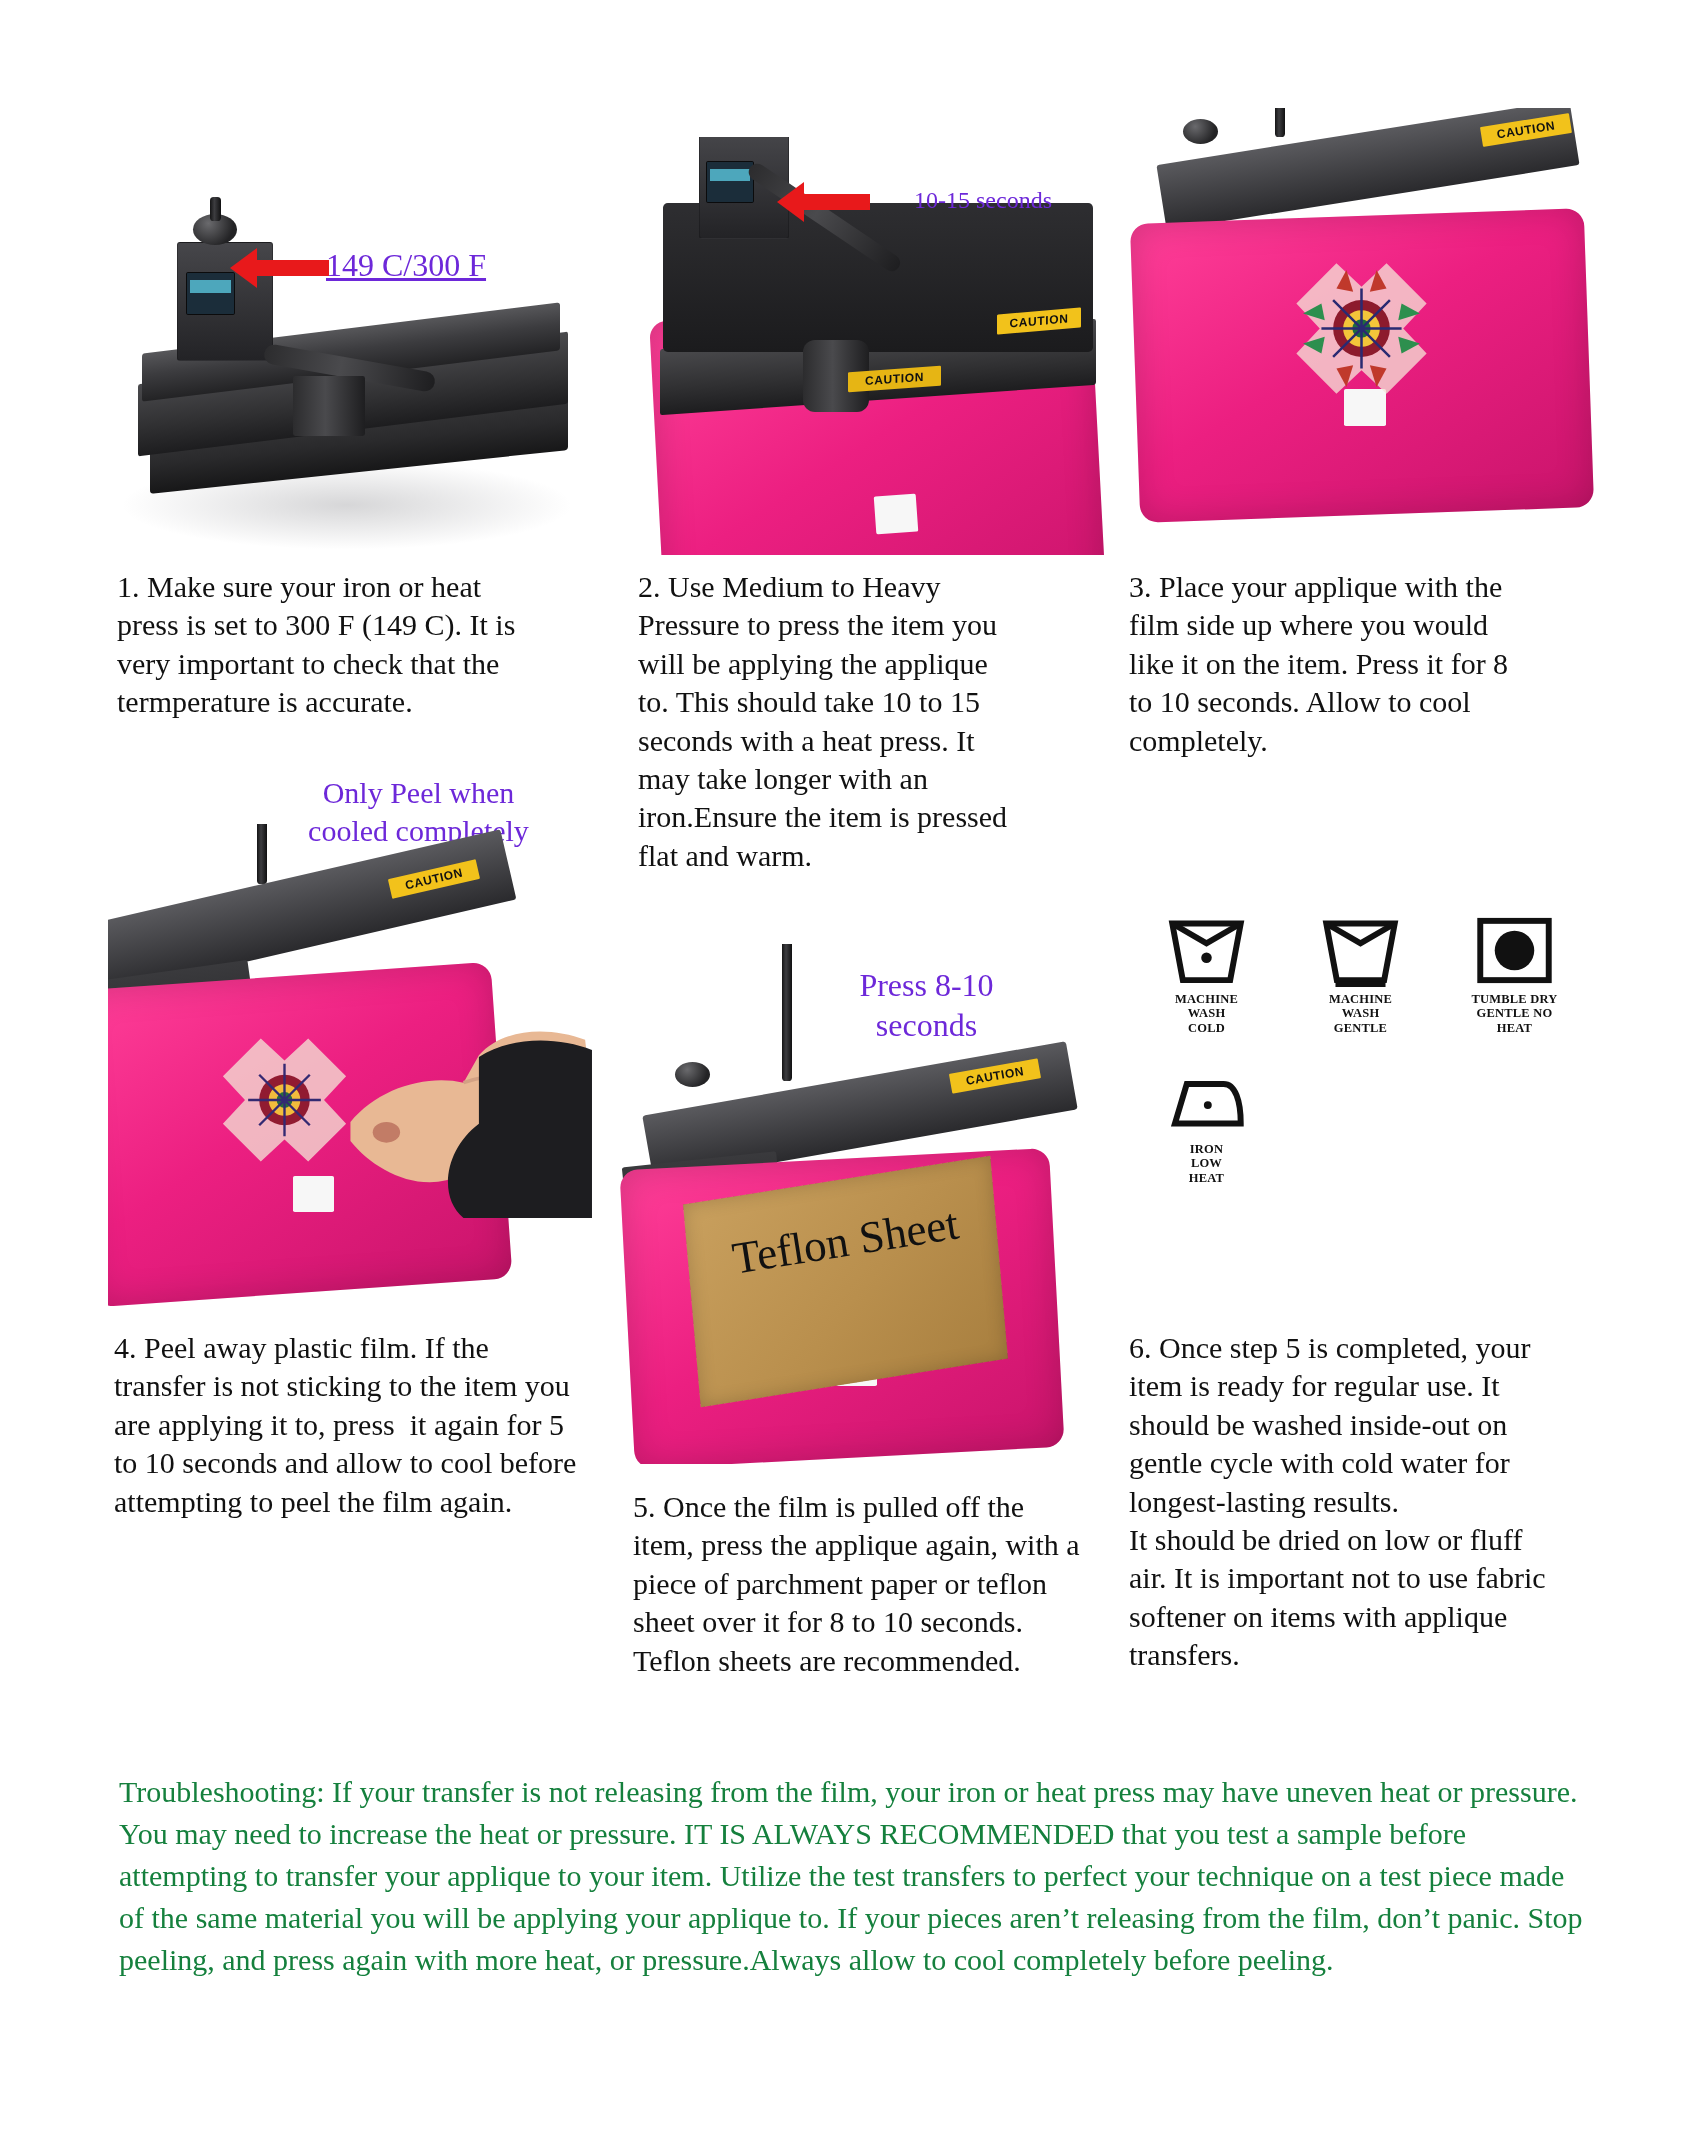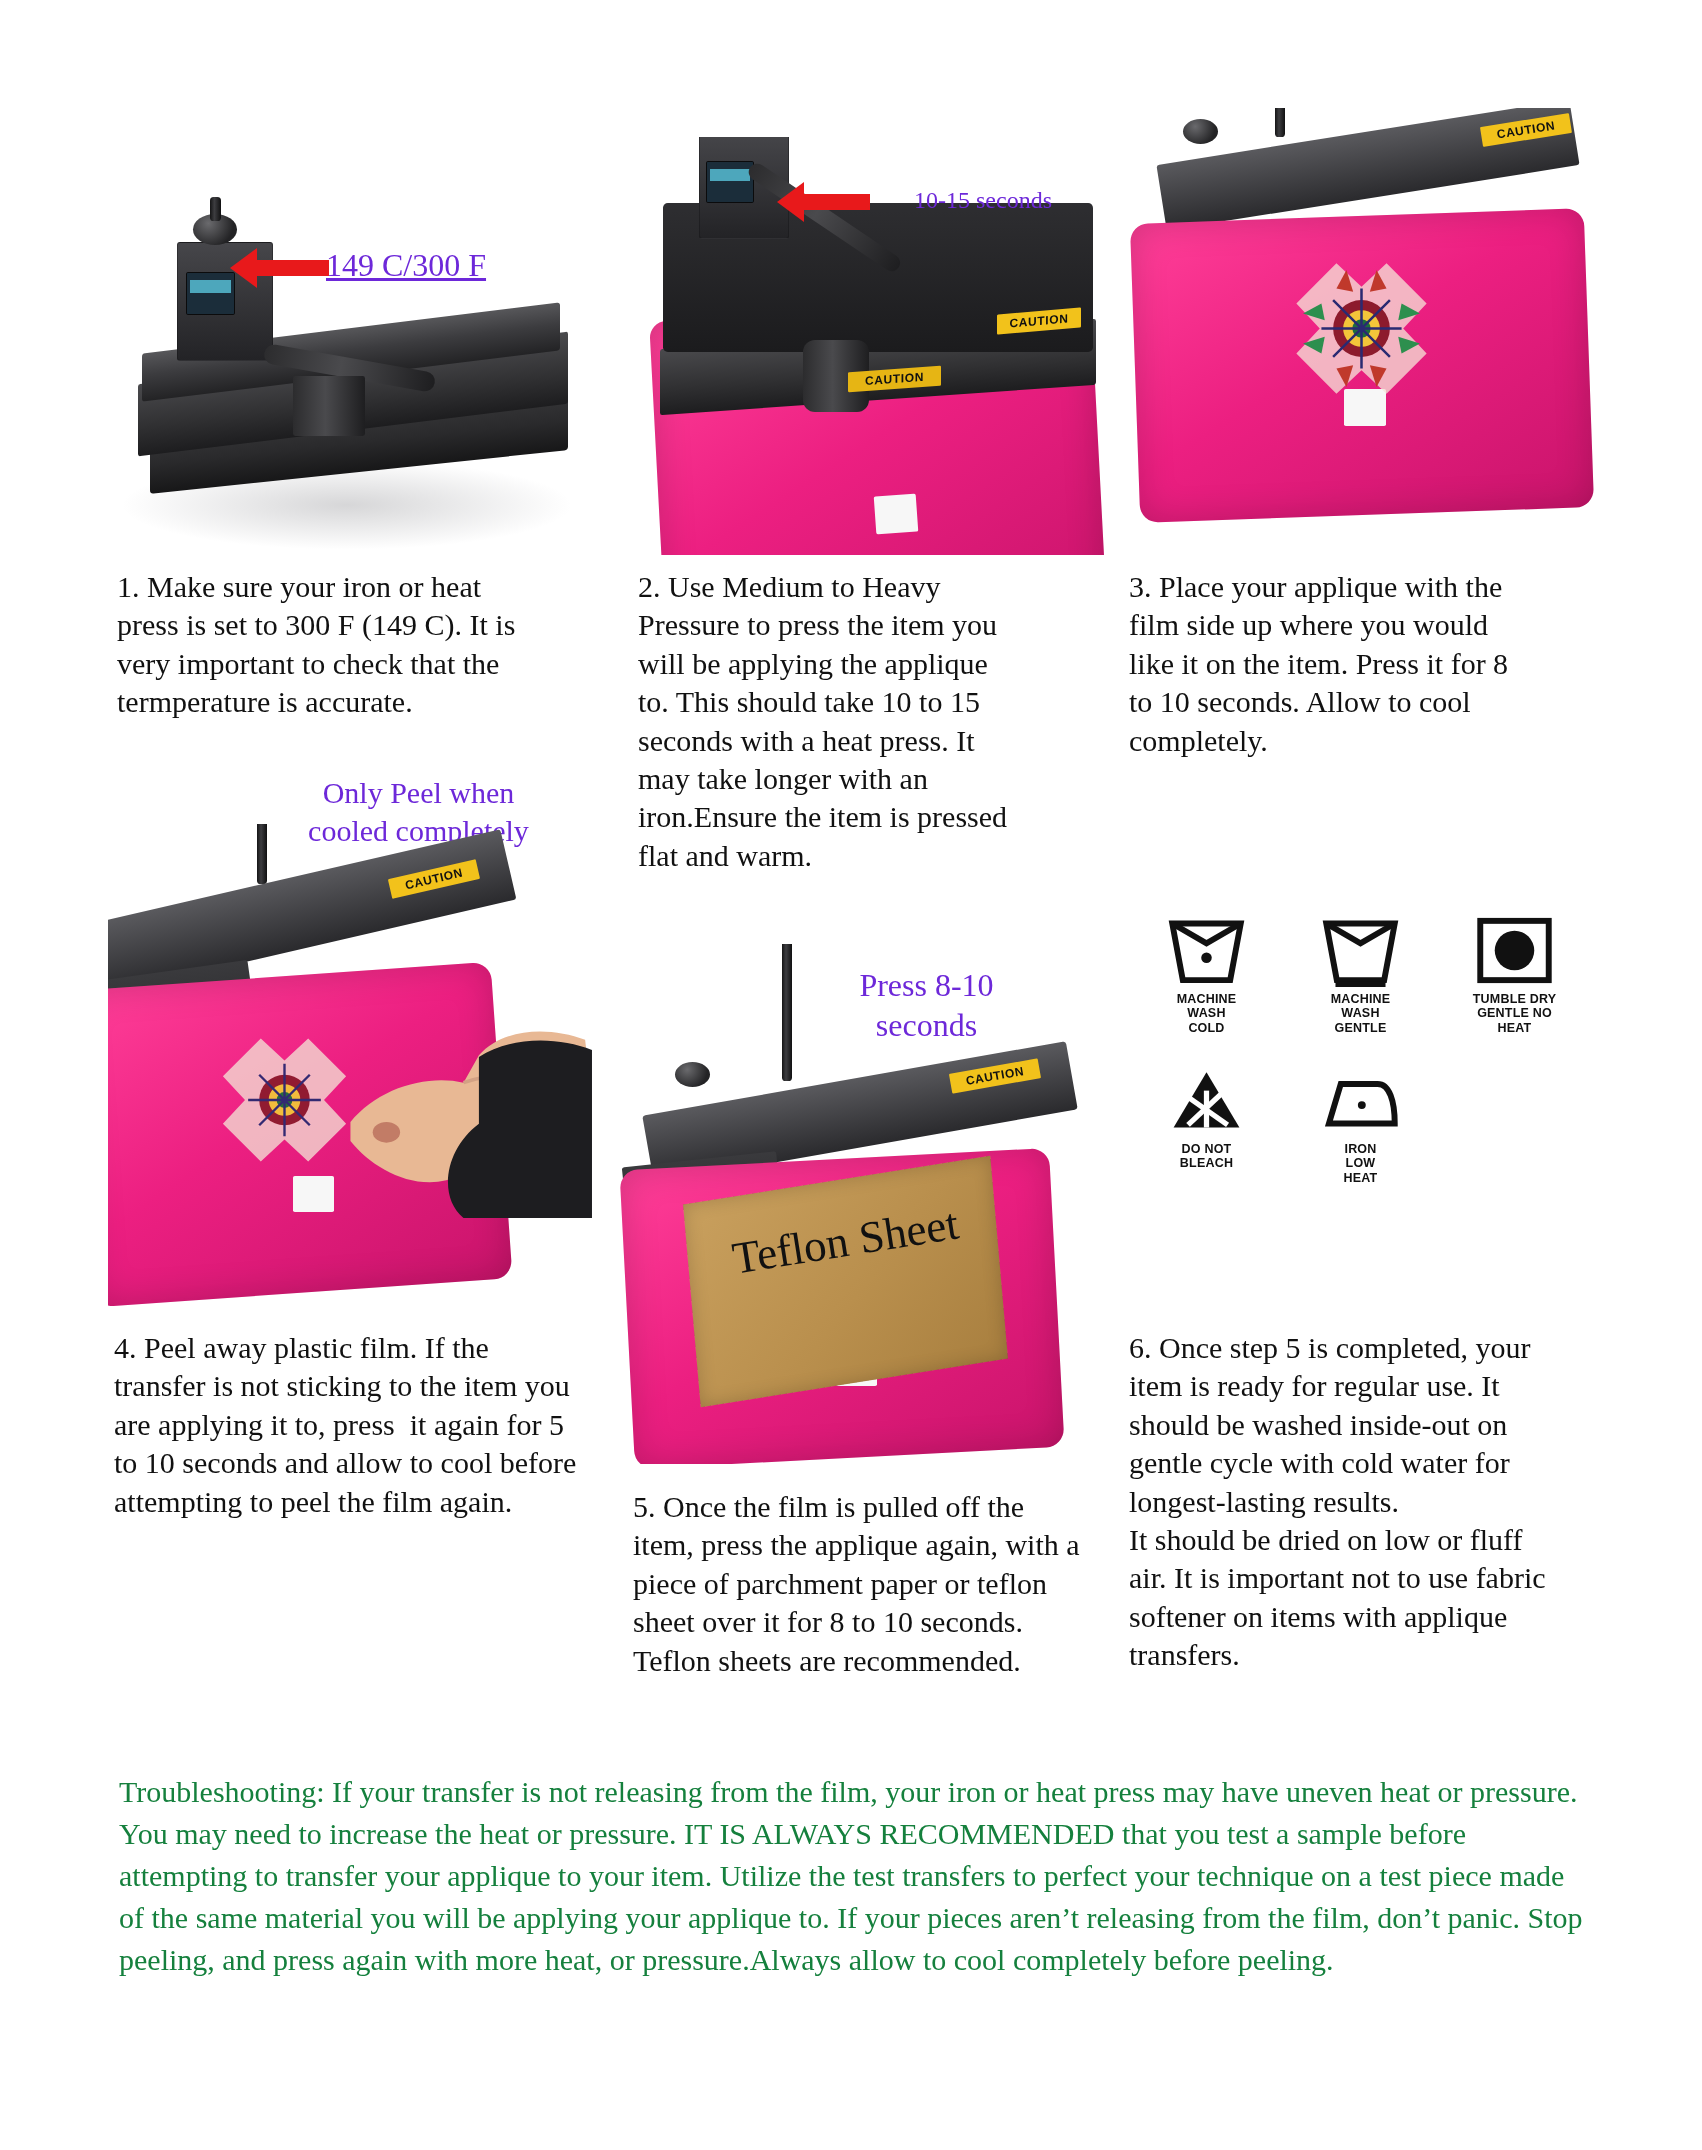--- a/index.html
+++ b/index.html
@@ -164,21 +164,21 @@
     flex-direction: column;
     align-items: center;
     justify-content: flex-start;
   }
   .care-sym {
     width: 79px; height: 73px;
     position: relative;
   }
   .care-label {
     margin-top: 4.8px;
-    font-family: Liberation Sans, sans-serif;
+    font-family: Liberation Serif, serif;
     font-size: 12.5px;
     font-weight: bold;
     line-height: 1.15;
     text-align: center;
     letter-spacing: 0.2px;
     color: #111;
     white-space: pre-line;
   }
 
   
@@ -388,34 +388,20 @@
         <svg viewBox="0 0 120 110" width="79" height="73">
           <rect x="8" y="10" width="104" height="90" fill="none" stroke="#111" stroke-width="9"></rect>
           <circle cx="60" cy="55" r="30" fill="#111"></circle>
         </svg>
       </div>
       <div class="care-label">TUMBLE DRY
 GENTLE NO
 HEAT</div>
     </div>
 
-    <div class="care-cell">
-      <div class="care-sym">
-        <svg viewBox="0 0 120 110" width="79" height="73">
-          <path d="M60,12 L110,96 L10,96 Z" fill="#111"></path>
-          <g stroke="#fff" stroke-width="8">
-            <path d="M32,92 L92,36"></path>
-            <path d="M32,50 L92,92"></path>
-            <path d="M60,96 L60,40"></path>
-          </g>
-        </svg>
-      </div>
-      <div class="care-label">DO NOT
-BLEACH</div>
-    </div>
 
     <div class="care-cell">
       <div class="care-sym">
         <svg viewBox="0 0 120 110" width="79" height="73">
           <path d="M12,90 L30,30 L86,30 C104,30 112,56 112,90 Z" fill="none" stroke="#111" stroke-width="9"></path>
           <circle cx="62" cy="62" r="6" fill="#111"></circle>
         </svg>
       </div>
       <div class="care-label">IRON
 LOW

